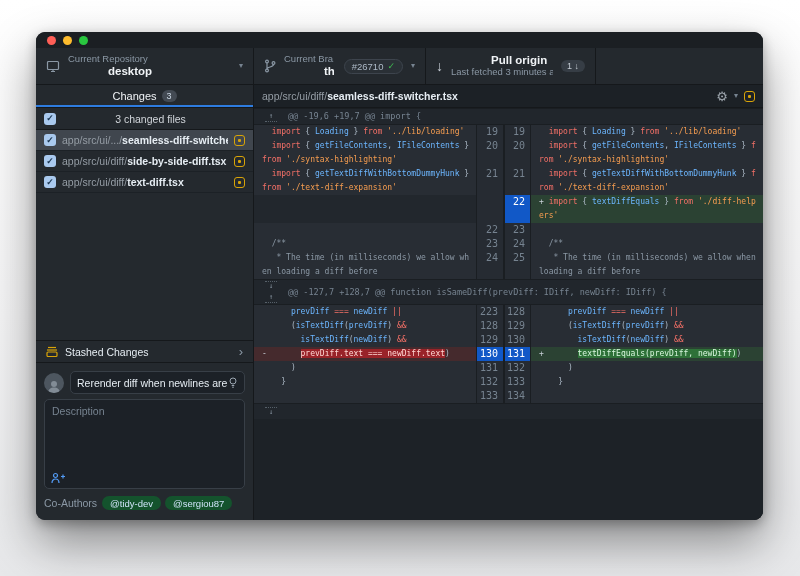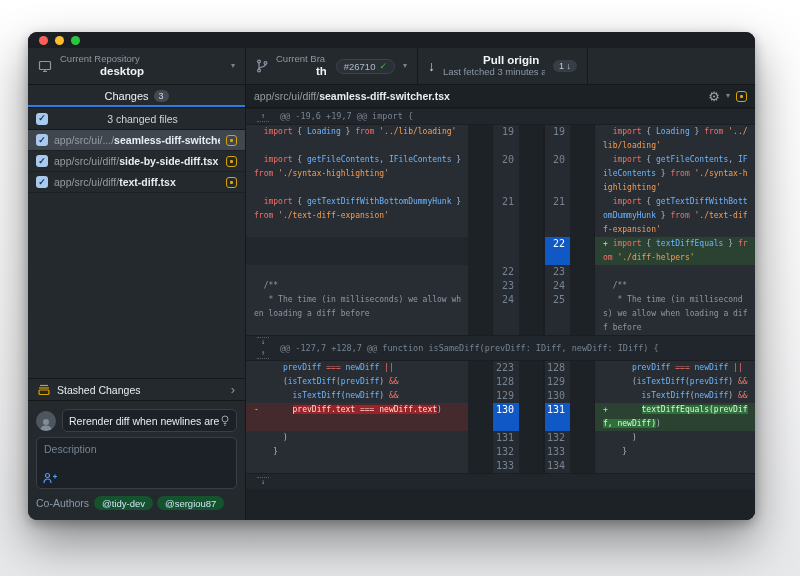--- a/index.html
+++ b/index.html
@@ -1,19 +1,19 @@
 <!DOCTYPE html>
 <html><head>
 <meta charset="utf-8">
 <style>
   html,body{margin:0;padding:0;width:800px;height:576px;overflow:hidden;
     font-family:"Liberation Sans",sans-serif;
     background:linear-gradient(#ffffff 0%,#f4f4f5 55%,#e7e8ea 100%);}
   *{box-sizing:border-box;}
-  .window{position:absolute;left:28px;top:32px;width:727px;height:488px;
+  .window{position:absolute;left:36px;top:32px;width:727px;height:488px;
     border-radius:9px;overflow:hidden;background:#24292e;
     box-shadow:0 22px 48px rgba(0,0,0,.42),0 4px 12px rgba(0,0,0,.28);
     display:flex;flex-direction:column;}
   
   .titlebar{height:16px;background:#1b1f23;display:flex;align-items:center;padding-left:11px;flex:0 0 auto;}
   .tl{width:9px;height:9px;border-radius:50%;margin-right:7px;}
   .tl.red{background:#ff5f57}.tl.yellow{background:#febc2e}.tl.green{background:#29c73f}
   
   .toolbar{height:37px;background:#24292e;border-bottom:1px solid #15181b;display:flex;flex:0 0 auto;}
   .tb-sec{display:flex;align-items:center;padding:0 10px;border-right:1px solid #15181b;gap:8px;}
@@ -51,41 +51,41 @@
   .mod-icon::after{content:"";position:absolute;left:50%;top:50%;width:3px;height:3px;margin:-1.5px 0 0 -1.5px;background:#d9a408;border-radius:1px;}
   .spacer{flex:1;}
   .stashed{height:22px;display:flex;align-items:center;gap:7px;padding:0 10px;border-top:1px solid #15181b;font-size:10.5px;color:#e6edf3;flex:0 0 auto;}
   .stashed .chev{margin-left:auto;color:#8b98a5;font-size:13px;line-height:12px;}
   .commit-form{border-top:1px solid #15181b;padding:8px;display:flex;flex-direction:column;gap:5px;flex:0 0 auto;}
   .summary-row{display:flex;align-items:center;gap:6px;}
   .avatar{width:20px;height:20px;border-radius:50%;background:#4d565f;overflow:hidden;display:flex;align-items:flex-end;justify-content:center;flex:0 0 auto;}
   .summary-input{flex:1;height:23px;background:#1c2127;border:1px solid #383f47;border-radius:5px;display:flex;align-items:center;
     padding:0 6px;font-size:10.5px;color:#e6edf3;white-space:nowrap;overflow:hidden;min-width:0;}
   .summary-input .txt{flex:1;overflow:hidden;white-space:nowrap;}
-  .desc-box{height:52px;background:#1c2127;border:1px solid #383f47;border-radius:5px;padding:5px 7px;position:relative;
+  .desc-box{height:90px;background:#1c2127;border:1px solid #383f47;border-radius:5px;padding:5px 7px;position:relative;
     font-size:10.5px;color:#768390;}
   .coauthor-btn{position:absolute;left:6px;bottom:4px;display:flex;}
   .coauthors{display:flex;align-items:center;gap:5px;font-size:10.5px;color:#8b98a5;min-height:18px;}
   .pill{background:#14532d;color:#cfe3f8;border-radius:9px;padding:1.5px 8px;font-size:9.5px;white-space:nowrap;}
   .commit-btn{height:22px;background:#1668d9;border-radius:5px;color:#fff;font-size:11px;display:flex;align-items:center;justify-content:center;gap:3px;}
   .commit-btn b{font-weight:bold;}
   
   .diffpane{flex:1;display:flex;flex-direction:column;min-width:0;background:#1d2227;}
   .diff-header{height:23px;background:#1c2126;border-bottom:1px solid #15181b;display:flex;align-items:center;padding:0 8px;gap:6px;flex:0 0 auto;}
   .diff-path{flex:1;font-size:10.5px;color:#959da5;white-space:nowrap;overflow:hidden;}
   .diff-path b{color:#e6edf3;}
   .gear{color:#9ba3ab;font-size:13px;line-height:13px;}
   .diff-body{flex:1;display:flex;flex-direction:column;overflow:hidden;font-family:"DejaVu Sans Mono",monospace;}
   .hunk{display:flex;align-items:center;background:#21262c;border-top:1px solid #1a1e22;border-bottom:1px solid #1a1e22;padding:1px 0;flex:0 0 auto;}
   .expcol{width:34px;display:flex;flex-direction:column;align-items:center;gap:2px;flex:0 0 auto;}
   .exp{color:#8b98a5;font-size:7px;line-height:7px;padding:1px 4px;}
   .exp-up{border-bottom:1px dotted #566069;}
   .exp-down{border-top:1px dotted #566069;}
   .hunktext{font-size:8.5px;line-height:13px;color:#768390;white-space:pre;overflow:hidden;}
-  .drow{display:grid;grid-template-columns:222px 27px 27px 1fr;flex:0 0 auto;gap:24px;}
+  .drow{display:grid;grid-template-columns:222px 27px 27px 1fr;flex:0 0 auto;}
   .code{font-size:8px;line-height:14px;min-height:14px;padding:0 4px 0 8px;white-space:pre-wrap;word-break:break-all;
     color:#adbac7;background:#282d34;}
   .code.rightc{border-left:1px solid #1a1e22;}
   .code.emptyc{background:#22272d;}
   .code.addc{background:#2b4233;}
   .code.delc{background:#452a2d;}
   .gut{font-size:10px;line-height:14px;text-align:right;padding-right:5px;color:#768390;background:#262b32;}
   .gutL{border-left:1px solid #1a1e22;}
   .gutR{border-left:2px solid #1a1e22;}
   .gut.sel{background:#1158c7;color:#fff;}

